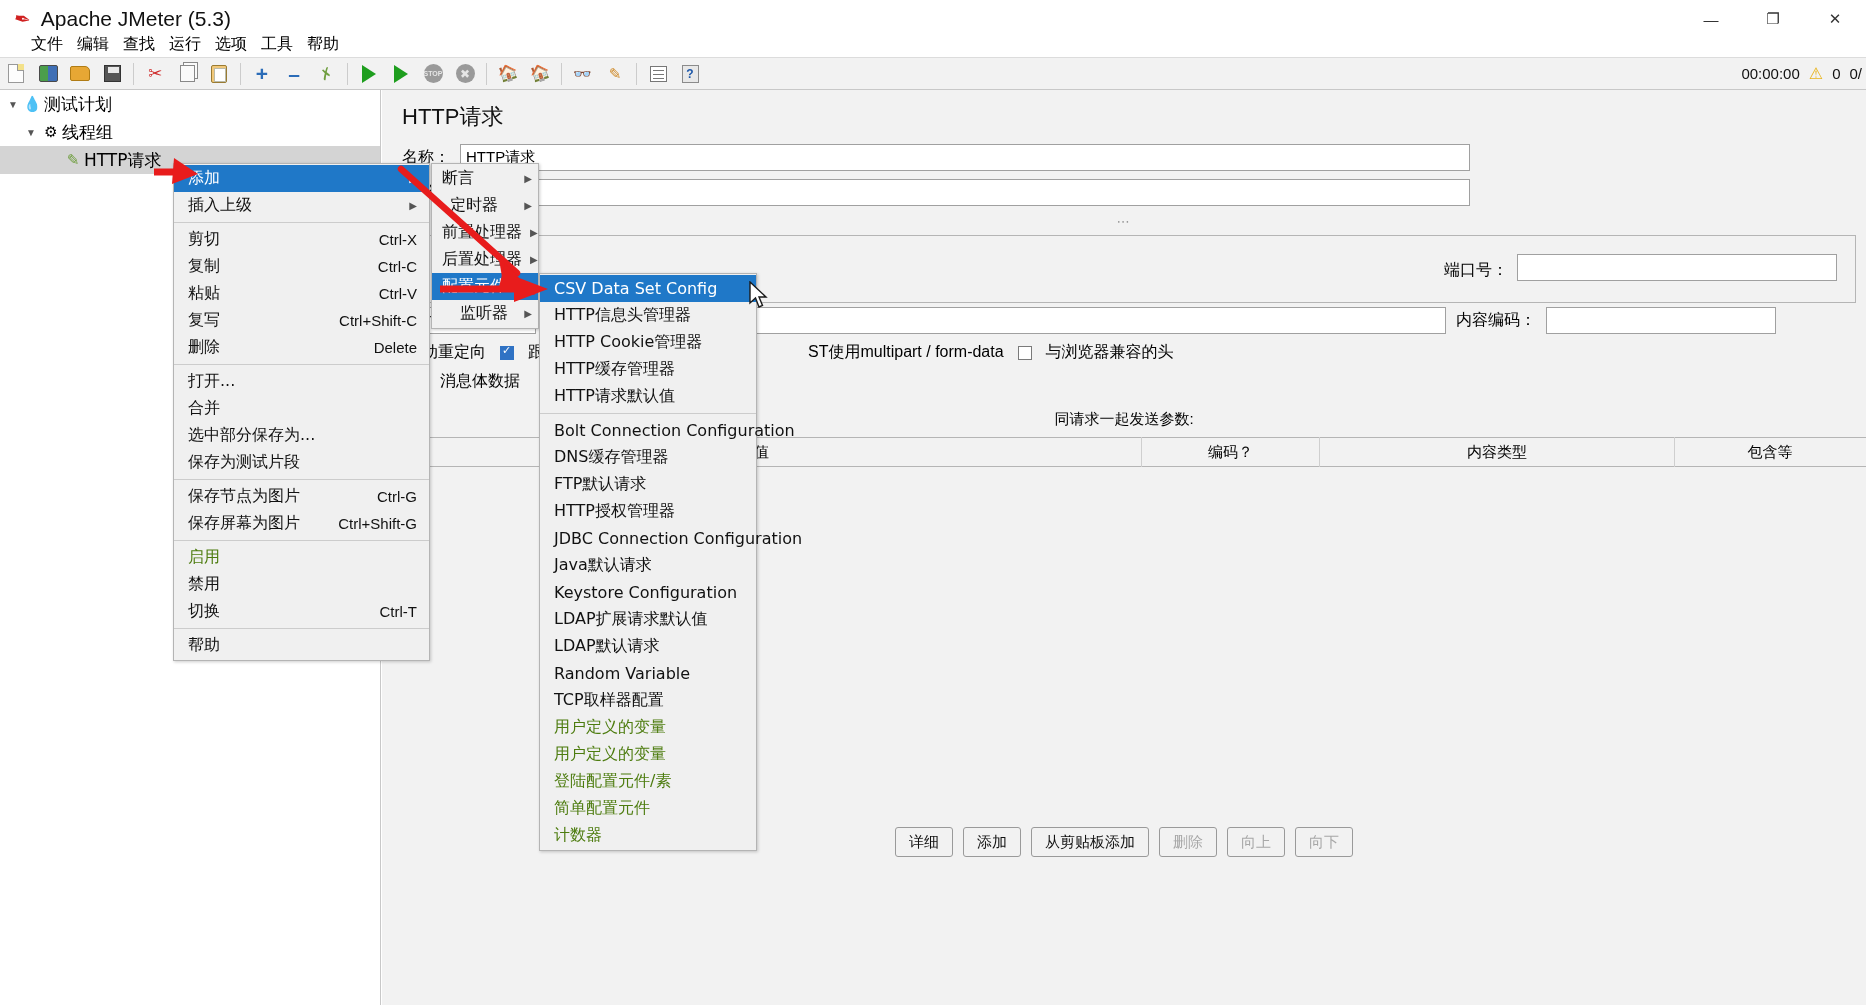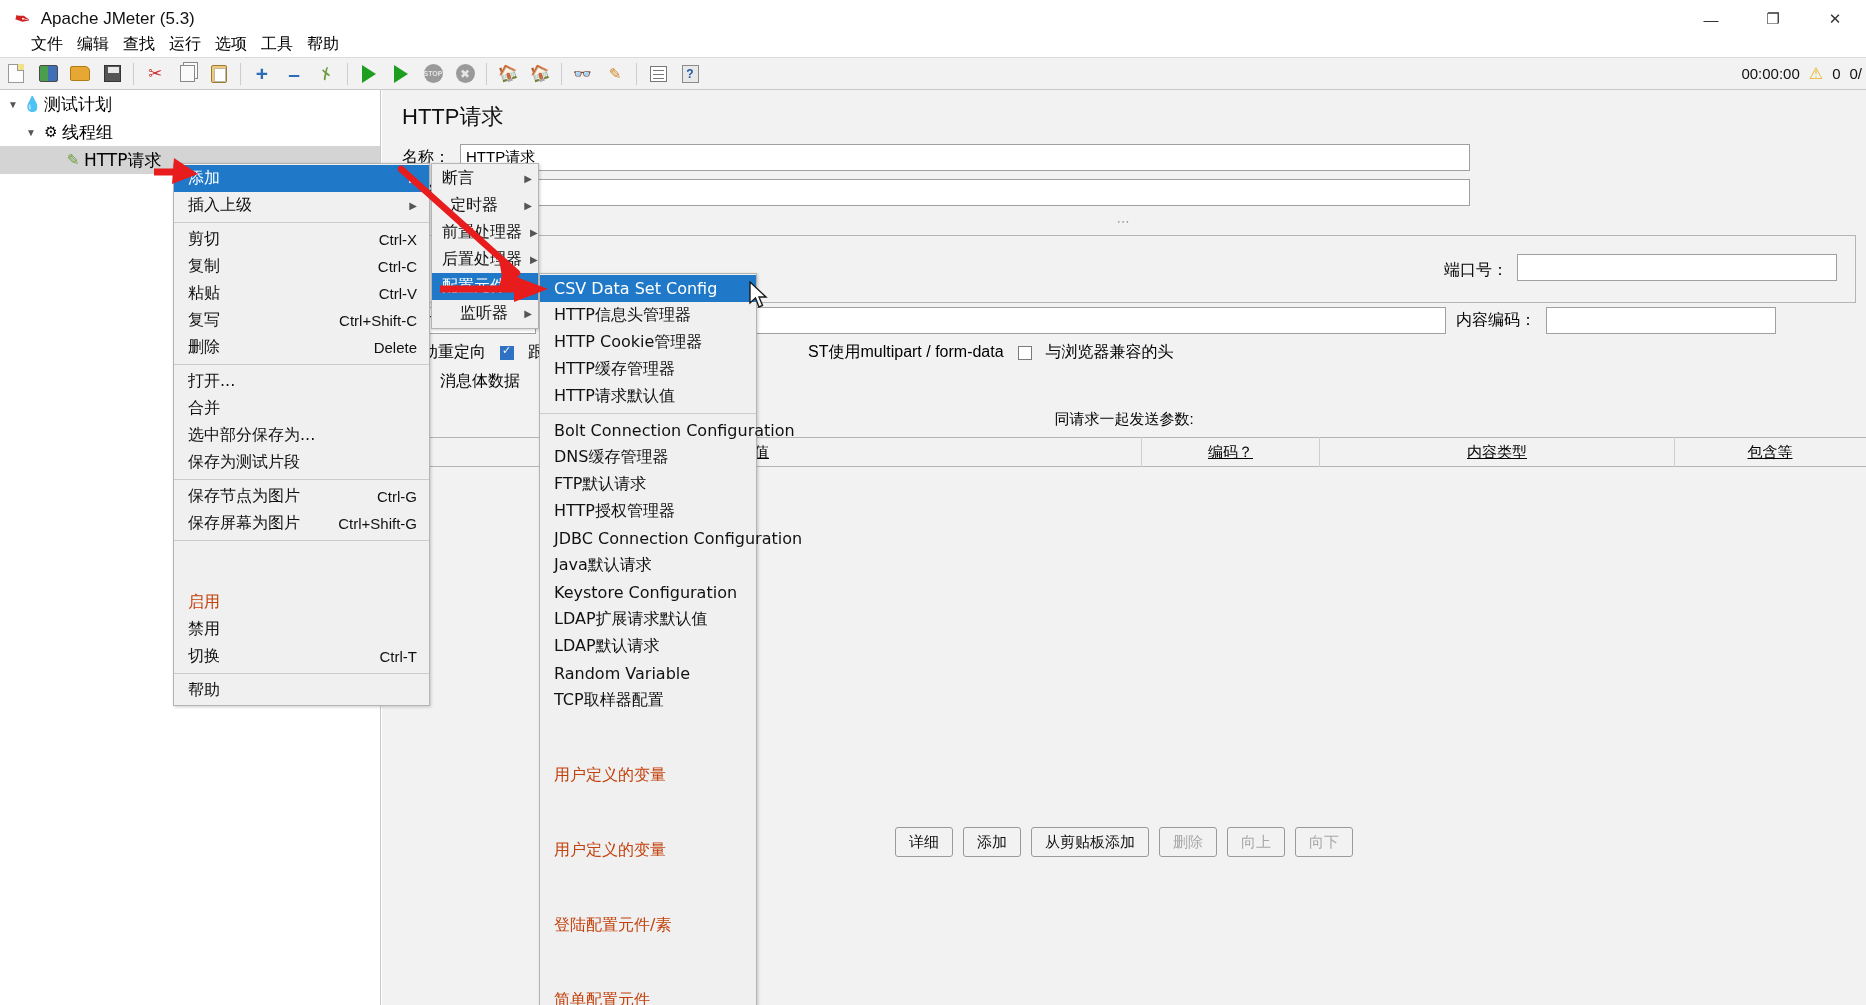--- a/index.html
+++ b/index.html
@@ -19,21 +19,21 @@
   .titlebar {
     position: absolute; left: 0; top: 0; width: 1866px; height: 38px;
     background: #ffffff;
     display: flex; align-items: center;
   }
   .titlebar .feather {
     margin-left: 14px; margin-right: 10px;
     font-size: 20px; color: #d02020; transform: rotate(12deg);
     font-family: "DejaVu Sans", sans-serif;
   }
-  .titlebar .title { font-size: 17px; color: #111; }
+  .titlebar .title { font-size: 21px; color: #111; }
   .winbtns { margin-left: auto; display: flex; align-items: center; height: 38px; }
   .winbtn {
     width: 62px; height: 38px; display: flex; align-items: center; justify-content: center;
     font-size: 15px; color: #333;
   }
 
   
   .menubar {
     position: absolute; left: 0; top: 31px; width: 1866px; height: 26px;
     background: #ffffff;
@@ -131,21 +131,21 @@
     position:absolute; background:#f0f0f0; border:1px solid #b4b4b4;
     box-shadow: 1px 1px 3px rgba(0,0,0,.20); z-index: 50;
     padding: 1px 0;
   }
   .mi {
     display:flex; align-items:center; height:27px; padding:0 12px 0 14px;
     font-size:16px; white-space:nowrap; color:#111;
     font-family:"DejaVu Sans","Liberation Sans",sans-serif;
   }
   .mi.sel { background:#1f78c8; color:#fff; }
-  .mi.dis { color:#c2410c;margin-top:48px; }
+  .mi.dis { color:#4d7c0f; }
   .mi .acc { margin-left:auto; padding-left:34px; font-size:15px; font-family:"Liberation Sans",sans-serif;}
   .mi .arrow { margin-left:auto; padding-left:22px; font-size:10px; color:#555; }
   .mi.sel .arrow { color:#fff; }
   .msep { height:1px; background:#cccccc; margin: 3px 0; }
 
   
   .annot { position:absolute; z-index: 90; pointer-events:none; }
 </style>
 </head>
 <body>
@@ -303,21 +303,21 @@
       <span class="rp-label">与浏览器兼容的头</span>
     </div>
 
     <div class="rp-row" style="padding-left:24px;gap:18px;">
       <span class="rp-label">数</span>
       <span class="rp-label">消息体数据</span>
     </div>
 
     <div style="text-align:center;margin-top:14px;">同请求一起发送参数:</div>
 
-    <div class="tbl-head" style="margin-top:8px;text-decoration:underline;">
+    <div class="tbl-head" style="margin-top:8px;">
       <div style="width:760px;">值</div>
       <div style="width:178px;">编码？</div>
       <div style="width:355px;">内容类型</div>
       <div style="width:190px;border-right:none;">包含等</div>
     </div>
 
     <div class="btnrow">
       <div class="jbtn">详细</div>
       <div class="jbtn">添加</div>
       <div class="jbtn">从剪贴板添加</div>

